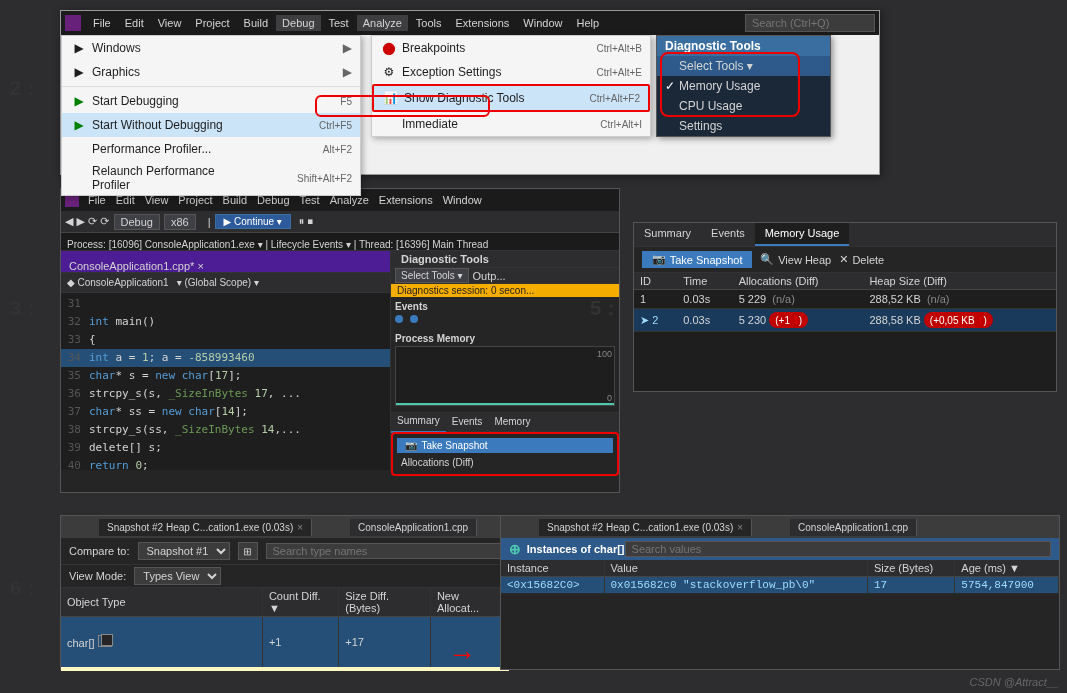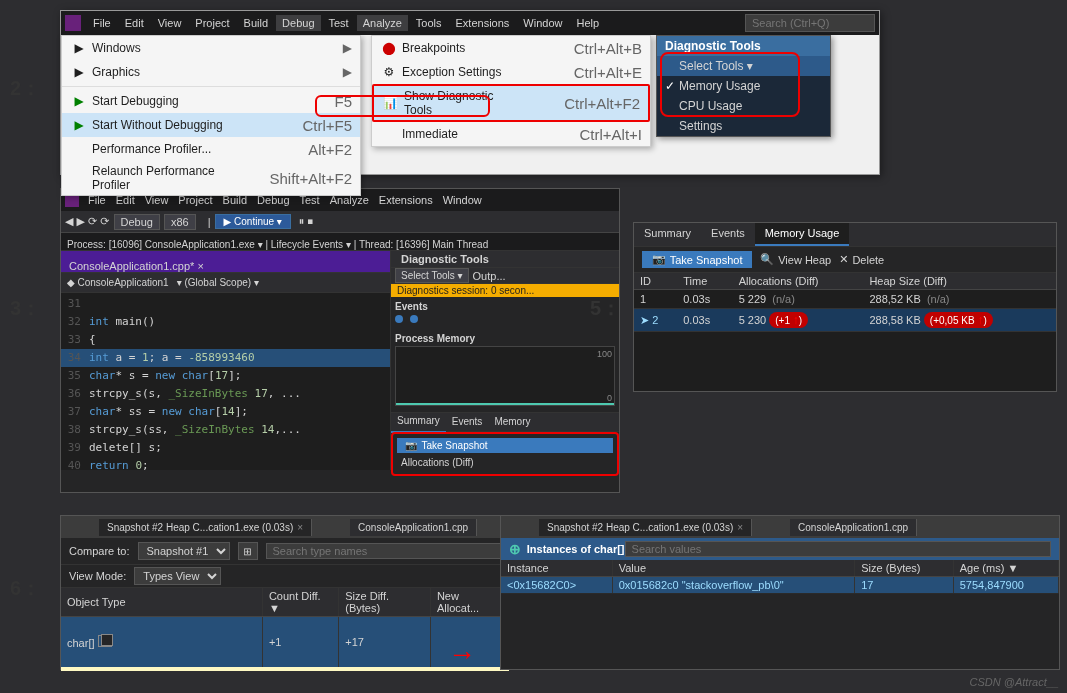--- a/index.html
+++ b/index.html
@@ -96,21 +96,21 @@
     .menu-item-row {
       display: flex;
       align-items: center;
       padding: 3px 8px;
       font-size: 12px;
       color: #1e1e1e;
       cursor: pointer;
       justify-content: space-between;
     }
     .menu-item-row .label { flex: 1; }
-    .menu-item-row .shortcut { color: #666; font-size: 15px; margin-left: 20px; padding-left: 27px; }
+    .menu-item-row .shortcut { color: #666; font-size: 10px; margin-left: 20px; padding-left: 27px; }
     .menu-item-row .arrow { color: #666; }
     .menu-item-row .icon-box {
       width: 18px;
       height: 18px;
       margin-right: 4px;
       display: flex;
       align-items: center;
       justify-content: center;
     }
     .menu-separator {
@@ -726,21 +726,21 @@
       font-weight: normal;
       border-right: 1px solid #333;
     }
     .instance-table td {
       padding: 2px 6px;
       border-bottom: 1px solid #2a2a2a;
       color: #d4d4d4;
       border-right: 1px solid #333;
     }
     .instance-table tr.selected-row { background: #264f78; color: #9cdcfe; }
-    .instance-table tr.selected-row td { color: #9cdcfe; }
+    .instance-table tr.selected-row td { color: #9cdcfe; font-family: Liberation Mono, monospace; }
 
     
     .watermark {
       position: absolute;
       bottom: 5px;
       right: 8px;
       font-size: 11px;
       color: #666;
       font-style: italic;
     }

